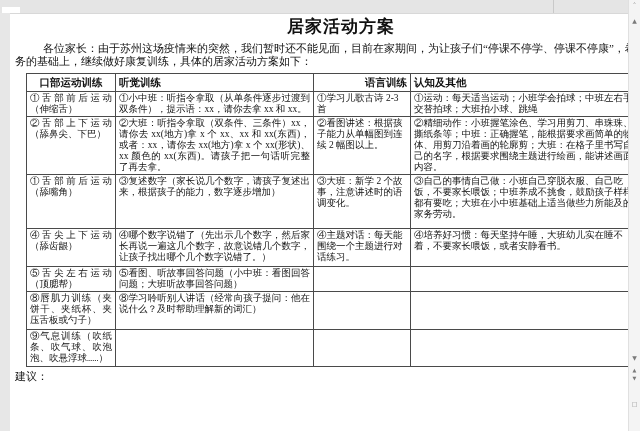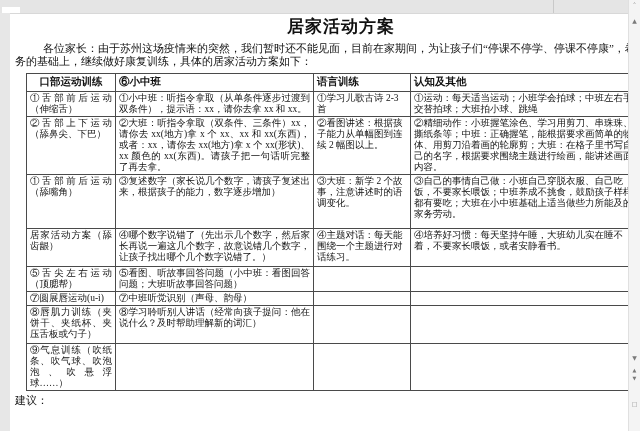--- a/index.html
+++ b/index.html
@@ -19,26 +19,26 @@
   .doc-title{width:652px;text-align:center;font-weight:bold;font-size:17px;line-height:20px;margin-top:3px;letter-spacing:1px;}
   .intro-line{white-space:nowrap;font-size:11px;line-height:13px;}
   .intro-line.first{margin-top:5px;padding-left:28px;}
   
   table.plan{border-collapse:collapse;table-layout:fixed;width:614px;margin:5px 0 0 11px;}
   table.plan td,table.plan th{
     border:1px solid #4a4a4a;vertical-align:top;
     font-size:9.5px;line-height:11px;padding:1px 3px;
     overflow:hidden;font-weight:normal;
   }
-  table.plan th{font-size:10.5px;font-weight:bold;line-height:15px;font-family:Liberation Mono, monospace;}
+  table.plan th{font-size:10.5px;font-weight:bold;line-height:15px;}
   th.h-c1{text-align:center;}
   th.h-c2{text-align:left;}
-  th.h-c3{text-align:left;}
+  th.h-c3{text-align:right;}
   th.h-c4{text-align:left;padding-left:28px;}
-  td.c1{text-align:justify;text-justify:inter-character;}
+  td.c1{text-align:justify;text-justify:inter-character;font-family:Liberation Mono, monospace;}
   td.c2{text-align:justify;text-justify:inter-character;font-family:Liberation Serif, serif;}
   
   .sugg-label{font-size:11px;line-height:13px;margin-top:3px;}
   
   .scrollbar{position:absolute;right:0;top:0;width:11px;height:431px;background:#f4f4f4;border-left:1px solid #e0e0e0;z-index:5;}
   .sb-icon{position:absolute;left:0;width:11px;text-align:center;color:#7a7a7a;font-family:"DejaVu Sans",sans-serif;}
   .sb-collapse{top:2px;font-size:7px;}
   .sb-up{top:17px;font-size:6px;}
   .sb-down{top:354px;font-size:6px;}
   .sb-prev{top:367px;font-size:5px;}
@@ -64,21 +64,21 @@
     <table class="plan">
       <colgroup>
         <col style="width:89px">
           <col style="width:198px">
           <col style="width:97px">
           <col style="width:230px">
       </colgroup>
       <tbody>
           <tr style="height:18px">
         <th class="h-c1">口部运动训练</th>
-        <th class="h-c2">⑥小中班</th>
+        <th class="h-c2">听觉训练</th>
         <th class="h-c3">语言训练</th>
         <th class="h-c4">认知及其他</th>
       </tr>
       <tr style="height:24px">
         <td class="c1">①舌部前后运动（伸缩舌）</td>
         <td class="c2">①小中班：听指令拿取（从单条件逐步过渡到双条件），提示语：xx，请你去拿 xx 和 xx。</td>
         <td class="c3">①学习儿歌古诗 2-3 首</td>
         <td class="c4">①运动：每天适当运动；小班学会拍球；中班左右手交替拍球；大班拍小球、跳绳</td>
       </tr>
       <tr style="height:58px">
@@ -87,34 +87,28 @@
         <td class="c3">②看图讲述：根据孩子能力从单幅图到连续 2 幅图以上。</td>
         <td class="c4">②精细动作：小班握笔涂色、学习用剪刀、串珠珠、撕纸条等；中班：正确握笔，能根据要求画简单的物体、用剪刀沿着画的轮廓剪；大班：在格子里书写自己的名字，根据要求围绕主题进行绘画，能讲述画面内容。</td>
       </tr>
       <tr style="height:54px">
         <td class="c1">①舌部前后运动（舔嘴角）</td>
         <td class="c2">③复述数字（家长说几个数字，请孩子复述出来，根据孩子的能力，数字逐步增加）</td>
         <td class="c3">③大班：新学 2 个故事，注意讲述时的语调变化。</td>
         <td class="c4">③自己的事情自己做：小班自己穿脱衣服、自己吃饭，不要家长喂饭；中班养成不挑食，鼓励孩子样样都有要吃；大班在小中班基础上适当做些力所能及的家务劳动。</td>
       </tr>
       <tr style="height:38px">
-        <td class="c1">居家活动方案（舔齿龈）</td>
+        <td class="c1">④舌尖上下运动（舔齿龈）</td>
         <td class="c2">④哪个数字说错了（先出示几个数字，然后家长再说一遍这几个数字，故意说错几个数字，让孩子找出哪个几个数字说错了。）</td>
         <td class="c3">④主题对话：每天能围绕一个主题进行对话练习。</td>
         <td class="c4">④培养好习惯：每天坚持午睡，大班幼儿实在睡不着，不要家长喂饭，或者安静看书。</td>
       </tr>
       <tr style="height:16px">
         <td class="c1">⑤舌尖左右运动（顶腮帮）</td>
         <td class="c2">⑤看图、听故事回答问题（小中班：看图回答问题；大班听故事回答问题）</td>
-        <td class="c3"></td>
-        <td class="c4"></td>
-      </tr>
-      <tr style="height:13px">
-        <td class="c1">⑦圆展唇运动(u-i)</td>
-        <td class="c2">⑦中班听觉识别（声母、韵母）</td>
         <td class="c3"></td>
         <td class="c4"></td>
       </tr>
       <tr style="height:38px">
         <td class="c1">⑧唇肌力训练（夹饼干、夹纸杯、夹压舌板或勺子）</td>
         <td class="c2">⑧学习聆听别人讲话（经常向孩子提问：他在说什么？及时帮助理解新的词汇）</td>
         <td class="c3"></td>
         <td class="c4"></td>
       </tr>
       <tr style="height:37px">

